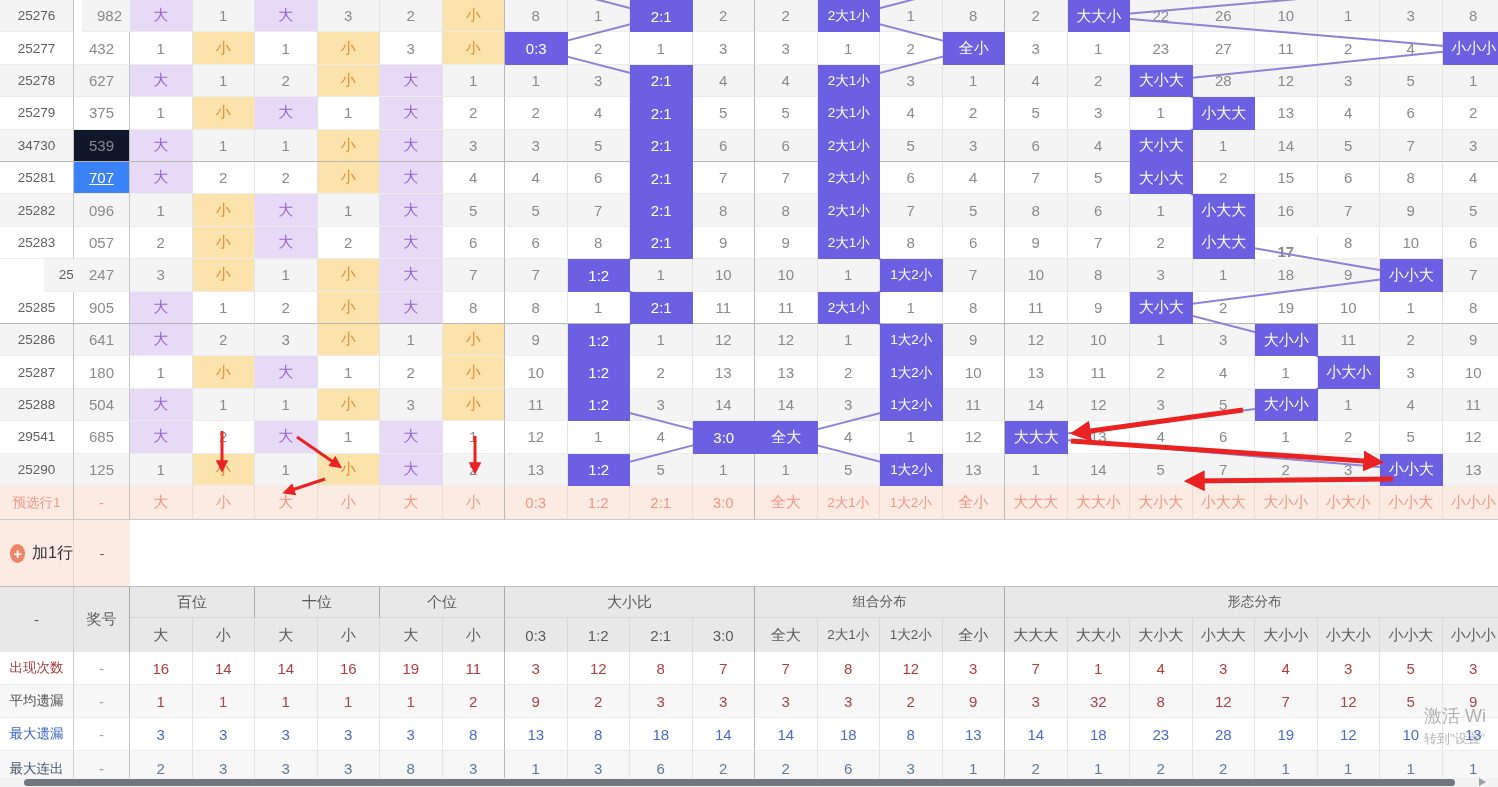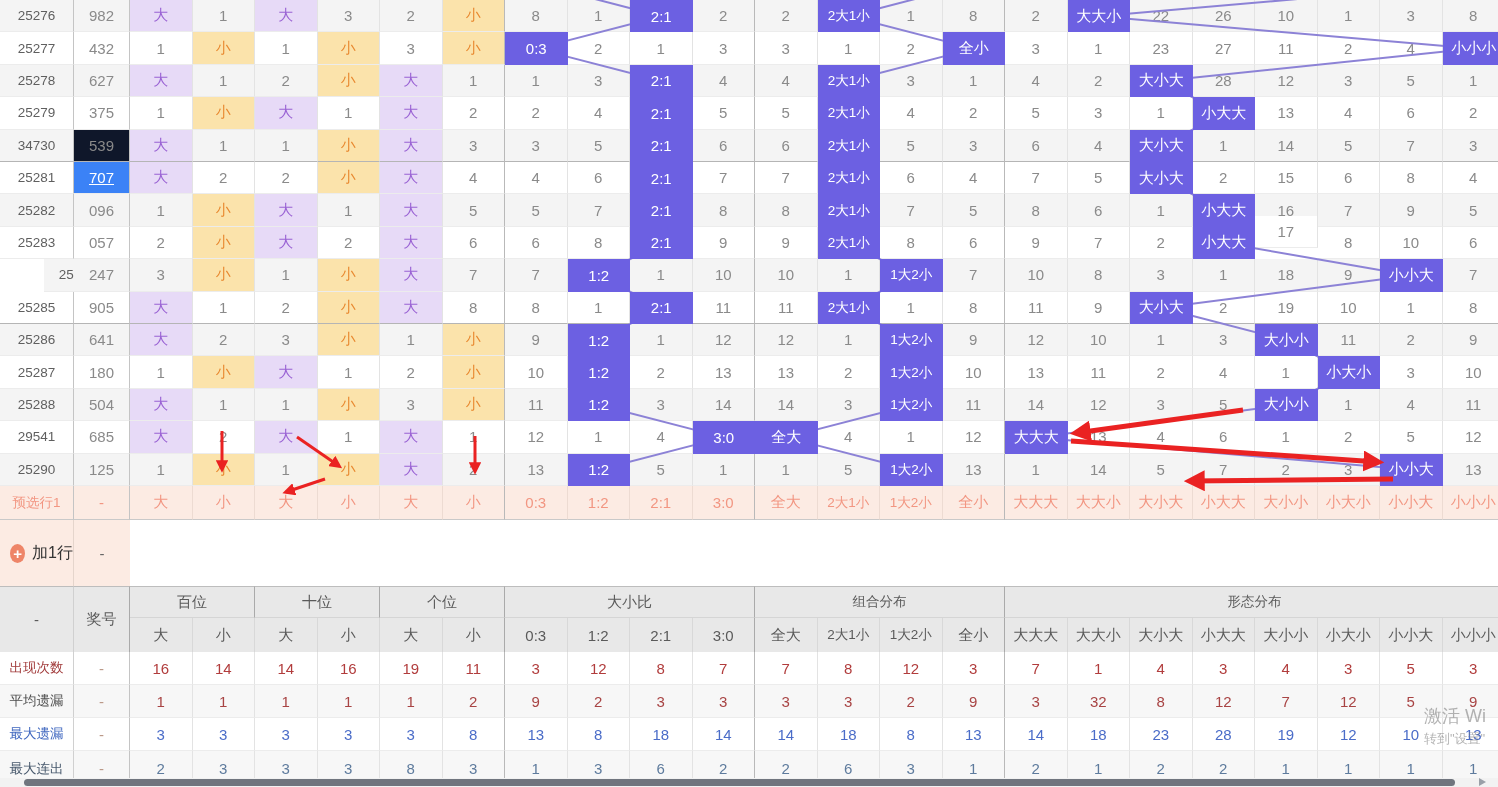--- a/index.html
+++ b/index.html
@@ -33,21 +33,21 @@
              color:#fff;align-items:center;justify-content:center;font-size:15px;
              font-weight:bold;margin-right:7px;line-height:1;}
   svg{position:absolute;left:0;top:0;}
 </style>
 </head>
 <body>
 
 <div id="stage">
   <div id="base-layer" class="layer">
       <div class="cell period small-font" style="left: 0px; top: 0px; width: 74px; height: 32.4px; background: rgb(244, 244, 244); border-right: 1px solid rgb(196, 196, 196); border-bottom: 1px solid rgb(236, 236, 236);">25276</div>
-      <div class="cell prize" style="left: 74px; top: 0px; width: 56px; height: 32px; background: rgb(244, 244, 244); border-right: 1px solid rgb(196, 196, 196); border-bottom: 1px solid rgb(236, 236, 236);">982</div>
+      <div class="cell prize" style="left: 82px; top: 0px; width: 56px; height: 32px; background: rgb(244, 244, 244); border-right: 1px solid rgb(196, 196, 196); border-bottom: 1px solid rgb(236, 236, 236);">982</div>
       <div class="cell hit-big" style="left: 130px; top: 0px; width: 62.5px; height: 32.4px; border-right: 1px solid rgb(227, 227, 227); border-bottom: 1px solid rgb(236, 236, 236);">大</div>
       <div class="cell " style="left: 192.5px; top: 0px; width: 62.5px; height: 32.4px; background: rgb(244, 244, 244); border-right: 1px solid rgb(227, 227, 227); border-bottom: 1px solid rgb(236, 236, 236);">1</div>
       <div class="cell hit-big" style="left: 255px; top: 0px; width: 62.5px; height: 32.4px; border-right: 1px solid rgb(227, 227, 227); border-bottom: 1px solid rgb(236, 236, 236);">大</div>
       <div class="cell " style="left: 317.5px; top: 0px; width: 62.5px; height: 32.4px; background: rgb(244, 244, 244); border-right: 1px solid rgb(227, 227, 227); border-bottom: 1px solid rgb(236, 236, 236);">3</div>
       <div class="cell " style="left: 380px; top: 0px; width: 62.5px; height: 32.4px; background: rgb(244, 244, 244); border-right: 1px solid rgb(227, 227, 227); border-bottom: 1px solid rgb(236, 236, 236);">2</div>
       <div class="cell hit-small" style="left: 442.5px; top: 0px; width: 62.5px; height: 32.4px; border-right: 1px solid rgb(185, 185, 185); border-bottom: 1px solid rgb(236, 236, 236);">小</div>
       <div class="cell " style="left: 505px; top: 0px; width: 62.5px; height: 32.4px; background: rgb(244, 244, 244); border-right: 1px solid rgb(227, 227, 227); border-bottom: 1px solid rgb(236, 236, 236);">8</div>
       <div class="cell " style="left: 567.5px; top: 0px; width: 62.5px; height: 32.4px; background: rgb(244, 244, 244); border-right: 1px solid rgb(227, 227, 227); border-bottom: 1px solid rgb(236, 236, 236);">1</div>
       <div class="cell " style="left: 630px; top: 0px; width: 62.5px; height: 32.4px; background: rgb(244, 244, 244); border-right: 1px solid rgb(227, 227, 227); border-bottom: 1px solid rgb(236, 236, 236);"></div>
       <div class="cell " style="left: 692.5px; top: 0px; width: 62.5px; height: 32.4px; background: rgb(244, 244, 244); border-right: 1px solid rgb(185, 185, 185); border-bottom: 1px solid rgb(236, 236, 236);">2</div>
@@ -220,21 +220,21 @@
       <div class="cell " style="left: 630px; top: 226.8px; width: 62.5px; height: 32.4px; background: rgb(255, 255, 255); border-right: 1px solid rgb(227, 227, 227); border-bottom: 1px solid rgb(236, 236, 236);"></div>
       <div class="cell " style="left: 692.5px; top: 226.8px; width: 62.5px; height: 32.4px; background: rgb(255, 255, 255); border-right: 1px solid rgb(185, 185, 185); border-bottom: 1px solid rgb(236, 236, 236);">9</div>
       <div class="cell " style="left: 755px; top: 226.8px; width: 62.5px; height: 32.4px; background: rgb(255, 255, 255); border-right: 1px solid rgb(227, 227, 227); border-bottom: 1px solid rgb(236, 236, 236);">9</div>
       <div class="cell " style="left: 817.5px; top: 226.8px; width: 62.5px; height: 32.4px; background: rgb(255, 255, 255); border-right: 1px solid rgb(227, 227, 227); border-bottom: 1px solid rgb(236, 236, 236);"></div>
       <div class="cell " style="left: 880px; top: 226.8px; width: 62.5px; height: 32.4px; background: rgb(255, 255, 255); border-right: 1px solid rgb(227, 227, 227); border-bottom: 1px solid rgb(236, 236, 236);">8</div>
       <div class="cell " style="left: 942.5px; top: 226.8px; width: 62.5px; height: 32.4px; background: rgb(255, 255, 255); border-right: 1px solid rgb(185, 185, 185); border-bottom: 1px solid rgb(236, 236, 236);">6</div>
       <div class="cell " style="left: 1005px; top: 226.8px; width: 62.5px; height: 32.4px; background: rgb(255, 255, 255); border-right: 1px solid rgb(227, 227, 227); border-bottom: 1px solid rgb(236, 236, 236);">9</div>
       <div class="cell " style="left: 1067.5px; top: 226.8px; width: 62.5px; height: 32.4px; background: rgb(255, 255, 255); border-right: 1px solid rgb(227, 227, 227); border-bottom: 1px solid rgb(236, 236, 236);">7</div>
       <div class="cell " style="left: 1130px; top: 226.8px; width: 62.5px; height: 32.4px; background: rgb(255, 255, 255); border-right: 1px solid rgb(227, 227, 227); border-bottom: 1px solid rgb(236, 236, 236);">2</div>
       <div class="cell " style="left: 1192.5px; top: 226.8px; width: 62.5px; height: 32.4px; background: rgb(255, 255, 255); border-right: 1px solid rgb(227, 227, 227); border-bottom: 1px solid rgb(236, 236, 236);"></div>
-      <div class="cell " style="left: 1255px; top: 216px; width: 62.5px; height: 32.4px; background: rgb(255, 255, 255); border-right: 1px solid rgb(227, 227, 227); border-bottom: 1px solid rgb(236, 236, 236);">17</div>
+      <div class="cell " style="left: 1255px; top: 236px; width: 62.5px; height: 32.4px; background: rgb(255, 255, 255); border-right: 1px solid rgb(227, 227, 227); border-bottom: 1px solid rgb(236, 236, 236); font-weight: bold;">17</div>
       <div class="cell " style="left: 1317.5px; top: 226.8px; width: 62.5px; height: 32.4px; background: rgb(255, 255, 255); border-right: 1px solid rgb(227, 227, 227); border-bottom: 1px solid rgb(236, 236, 236);">8</div>
       <div class="cell " style="left: 1380px; top: 226.8px; width: 62.5px; height: 32.4px; background: rgb(255, 255, 255); border-right: 1px solid rgb(227, 227, 227); border-bottom: 1px solid rgb(236, 236, 236);">10</div>
       <div class="cell " style="left: 1442.5px; top: 226.8px; width: 62.5px; height: 32.4px; background: rgb(255, 255, 255); border-right: 1px solid rgb(227, 227, 227); border-bottom: 1px solid rgb(236, 236, 236);">6</div>
       <div class="cell period small-font" style="left: 0px; top: 259.2px; width: 68px; height: 32.4px; background: rgb(244, 244, 244); border-right: 1px solid rgb(196, 196, 196); border-bottom: 1px solid rgb(236, 236, 236); margin-left: 44px;">25284</div>
       <div class="cell prize" style="left: 74px; top: 259.2px; width: 56px; height: 32.4px; background: rgb(244, 244, 244); border-right: 1px solid rgb(196, 196, 196); border-bottom: 1px solid rgb(236, 236, 236);">247</div>
       <div class="cell " style="left: 130px; top: 259.2px; width: 62.5px; height: 32.4px; background: rgb(244, 244, 244); border-right: 1px solid rgb(227, 227, 227); border-bottom: 1px solid rgb(236, 236, 236);">3</div>
       <div class="cell hit-small" style="left: 192.5px; top: 259.2px; width: 62.5px; height: 32.4px; border-right: 1px solid rgb(227, 227, 227); border-bottom: 1px solid rgb(236, 236, 236);">小</div>
       <div class="cell " style="left: 255px; top: 259.2px; width: 62.5px; height: 32.4px; background: rgb(244, 244, 244); border-right: 1px solid rgb(227, 227, 227); border-bottom: 1px solid rgb(236, 236, 236);">1</div>
       <div class="cell hit-small" style="left: 317.5px; top: 259.2px; width: 62.5px; height: 32.4px; border-right: 1px solid rgb(227, 227, 227); border-bottom: 1px solid rgb(236, 236, 236);">小</div>
       <div class="cell hit-big" style="left: 380px; top: 259.2px; width: 62.5px; height: 32.4px; border-right: 1px solid rgb(227, 227, 227); border-bottom: 1px solid rgb(236, 236, 236);">大</div>

